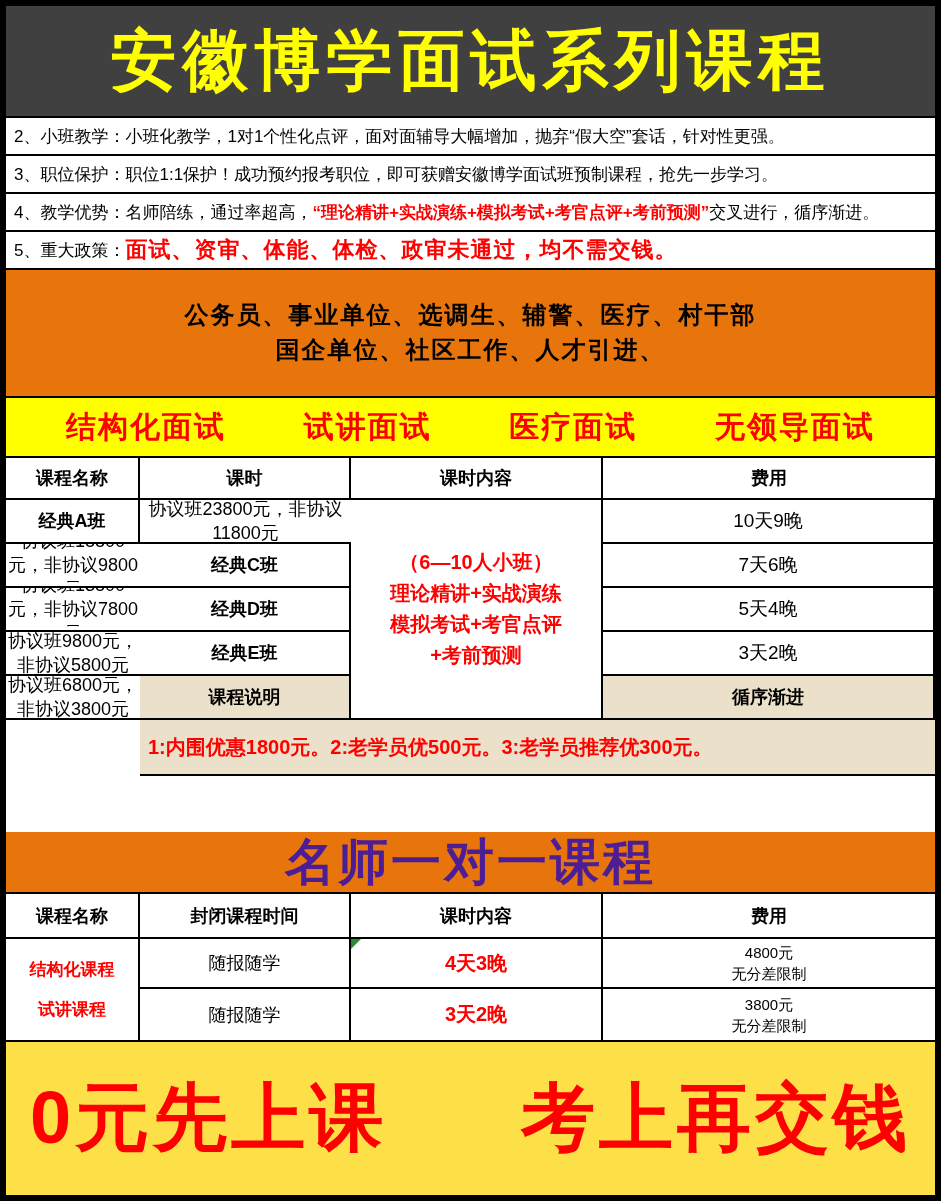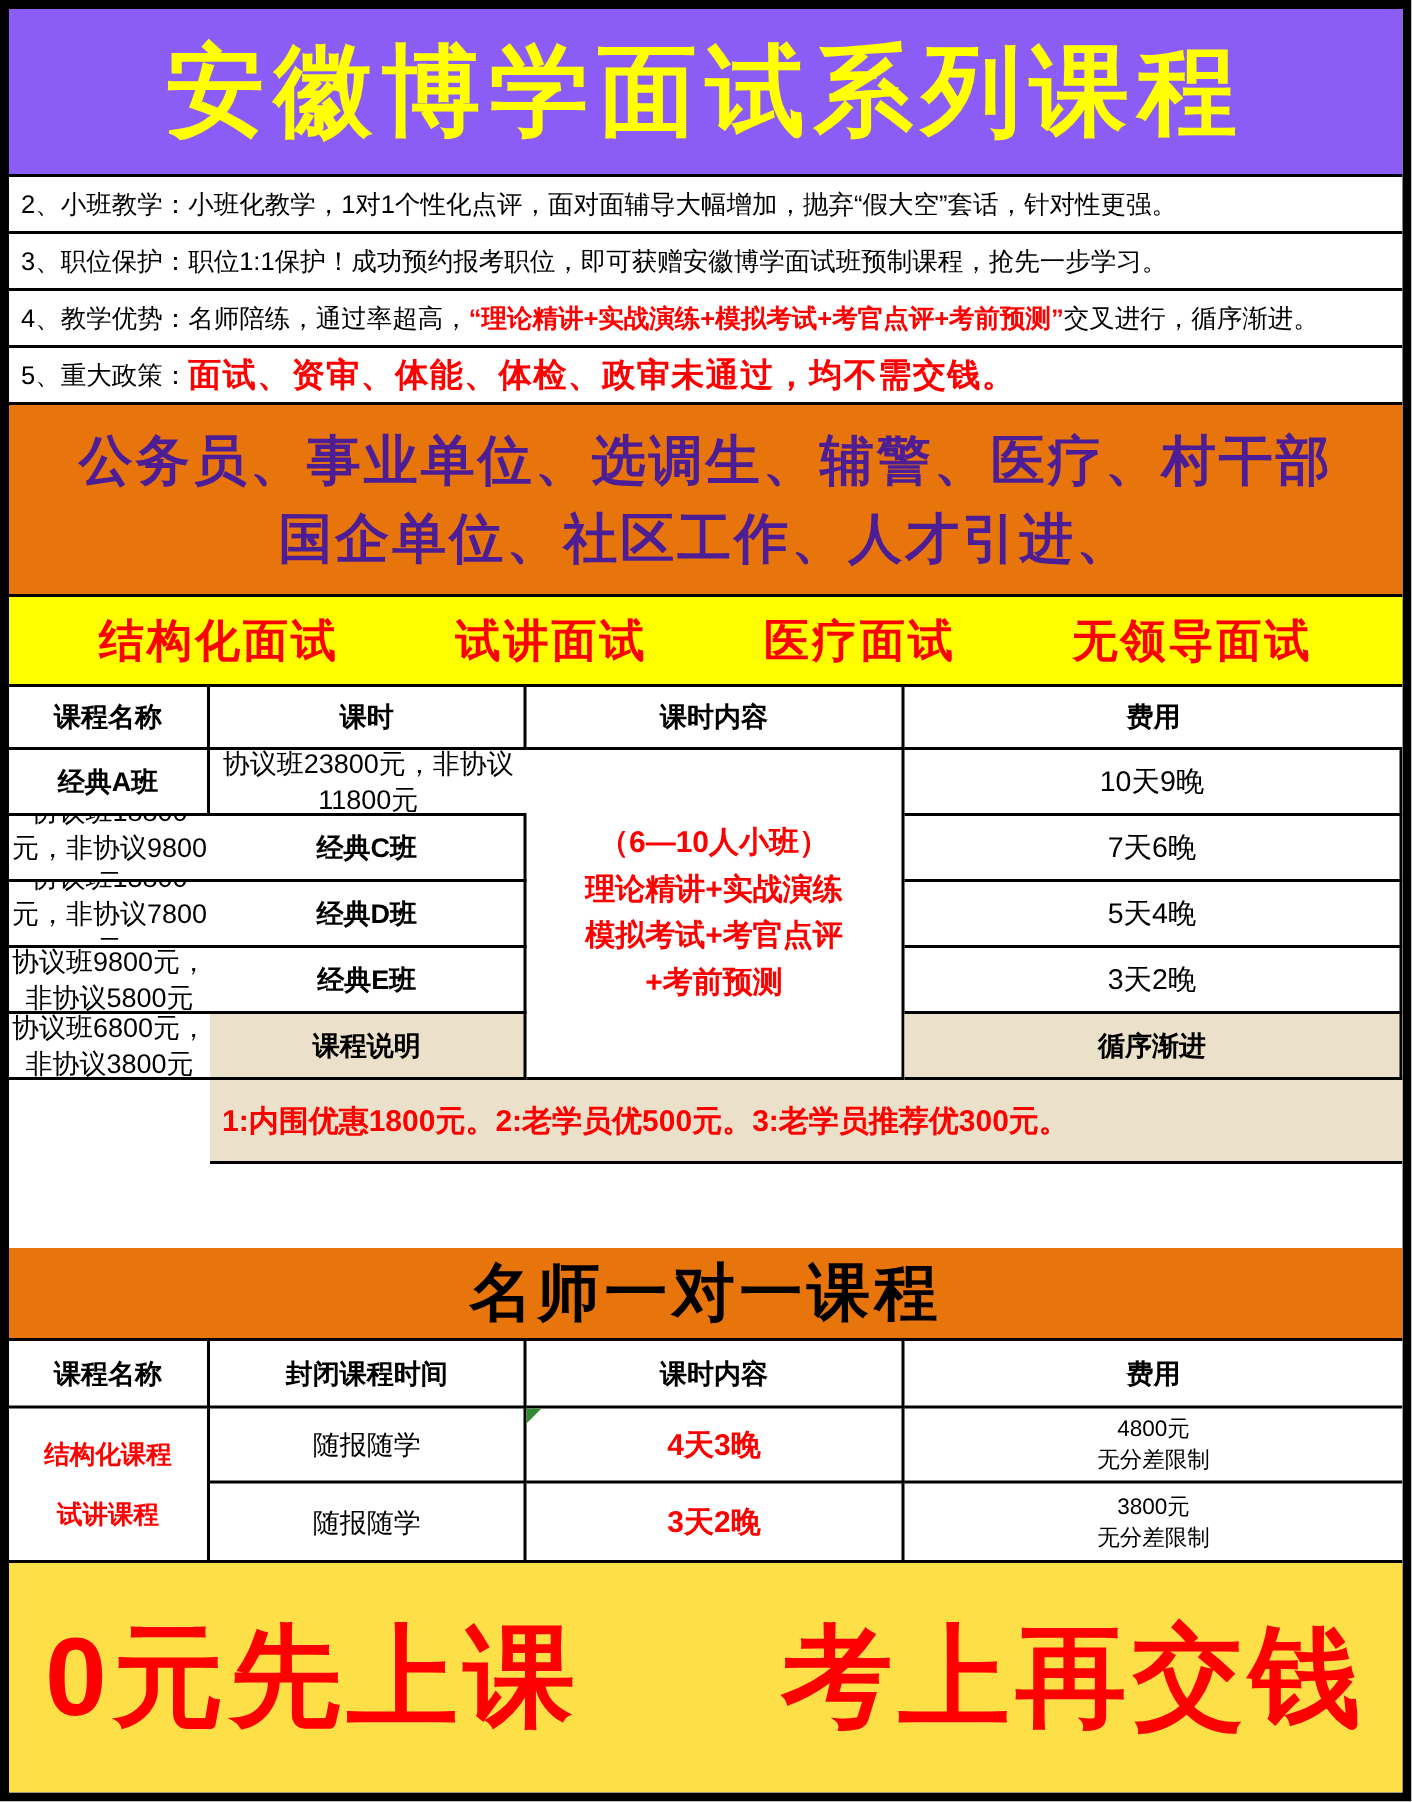--- a/index.html
+++ b/index.html
@@ -14,21 +14,21 @@
   .inner {
     flex:1;
     background:#fff;
     display:flex;
     flex-direction:column;
     overflow:hidden;
   }
   
   .title-banner {
     height:112px;
-    background:#8b5cf6;
+    background:#404040;
     border-bottom:2px solid #000;
     display:flex; align-items:center; justify-content:center;
   }
   .title-banner span {
     font-family:"DejaVu Serif", serif;
     font-weight:bold;
     font-size:66px;
     letter-spacing:6px;
     color:#FFFF00;
   }
@@ -48,21 +48,21 @@
     letter-spacing:1px;
   }
   
   .audience {
     height:128px;
     background:#E8750C;
     border-bottom:2px solid #000;
     display:flex; flex-direction:column; align-items:center; justify-content:center;
   }
   .audience div {
-    font-size:36px; font-weight:bold; color:#4c1d95;
+    font-size:24px; font-weight:bold; color:#000000;
     line-height:1.45; letter-spacing:2px;
   }
   
   .categories {
     height:60px;
     background:#FFFF00;
     border-bottom:2px solid #000;
     display:flex; align-items:center; justify-content:space-between;
     padding:0 60px;
   }
@@ -102,21 +102,21 @@
     font-size:20px; font-weight:bold; color:#FF0000;
     white-space:nowrap;
   }
   
   .banner2 {
     height:62px;
     background:#E8750C;
     border-bottom:2px solid #000;
     display:flex; align-items:center; justify-content:center;
   }
-  .banner2 span { font-size:42px; font-weight:bold; color:#000000; letter-spacing:3px; }
+  .banner2 span { font-size:50px; font-weight:bold; color:#4c1d95; letter-spacing:3px; }
   
   .table2 {
     grid-template-columns:134px 211px 252px 1fr;
     grid-template-rows:45px 50px 51px;
     border-bottom:2px solid #000;
   }
   .t2-label-cell {
     grid-column:1/2; grid-row:2/4;
     flex-direction:column; justify-content:space-around;
     padding:10px 0;

